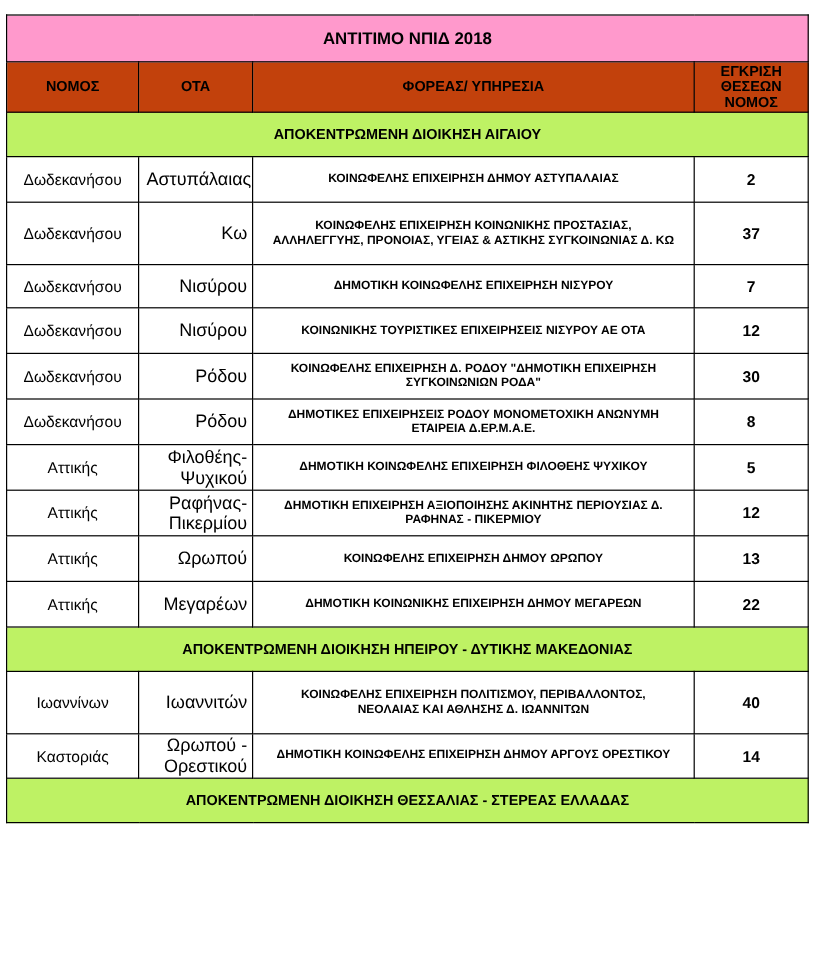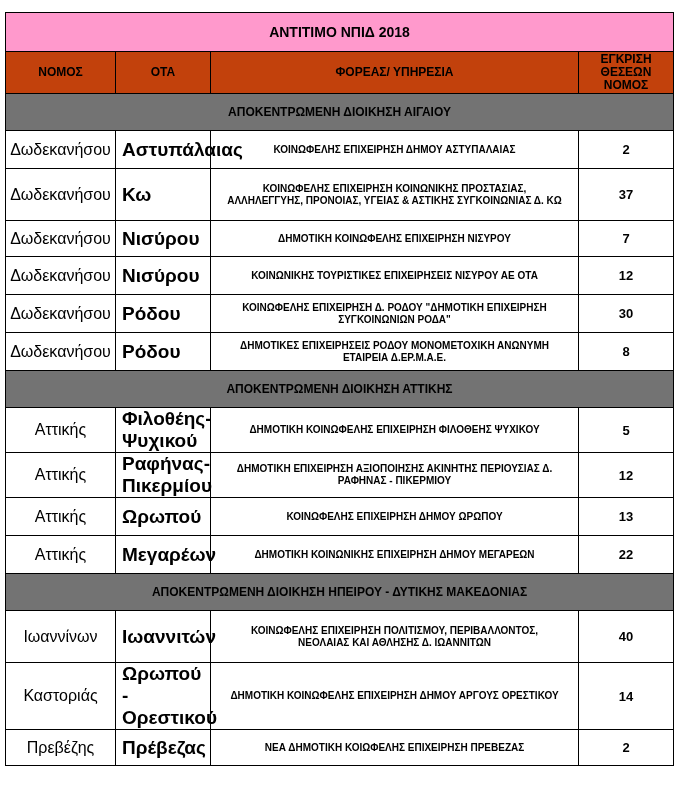--- a/index.html
+++ b/index.html
@@ -6,23 +6,23 @@
   body { width: 679px; height: 800px; overflow: hidden; position: relative;
          font-family: "Liberation Sans", sans-serif; color: #000; }
   table { position: absolute; left: 5px; top: 12px; width: 668px;
           border-collapse: collapse; table-layout: fixed; }
   td, th { border: 1px solid #000; text-align: center; vertical-align: middle;
            padding: 0 4px; }
   col.c1 { width: 110px; } col.c2 { width: 95px; }
   col.c3 { width: 368px; } col.c4 { width: 95px; }
   tr.title td { background: #ff99cc; height: 38px; font-weight: bold; font-size: 14px; }
   tr.head th { background: #c2410c; height: 41px; font-weight: bold; font-size: 12px; line-height: 13px; margin-left: 48px; }
-  tr.section td { background: #737373; height: 36px; font-weight: bold; font-size: 12px; }
-  td.nomos { font-size: 16px; }
-  td.ota { text-align: left; font-weight: bold; font-size: 19px; padding-left: 6px; }
+  tr.section td { background: #bef264; height: 36px; font-weight: bold; font-size: 12px; }
+  td.nomos { font-size: 13px; }
+  td.ota { text-align: right; font-weight: normal; font-size: 15px; padding-left: 6px; }
   td.foreas { font-weight: bold; font-size: 10px; line-height: 12px; padding: 0 14px; margin-left: 48px; }
   td.num { font-weight: bold; font-size: 13px; }
 </style>
 </head>
 <body>
 
 <table>
   <colgroup>
       <col class="c1">
       <col class="c2">
@@ -75,23 +75,20 @@
         <td class="ota">Ρόδου</td>
         <td class="foreas">ΚΟΙΝΩΦΕΛΗΣ ΕΠΙΧΕΙΡΗΣΗ Δ. ΡΟΔΟΥ "ΔΗΜΟΤΙΚΗ ΕΠΙΧΕΙΡΗΣΗ ΣΥΓΚΟΙΝΩΝΙΩΝ ΡΟΔΑ"</td>
         <td class="num">30</td>
       </tr>
       <tr style="height: 38px;">
         <td class="nomos">Δωδεκανήσου</td>
         <td class="ota">Ρόδου</td>
         <td class="foreas">ΔΗΜΟΤΙΚΕΣ ΕΠΙΧΕΙΡΗΣΕΙΣ ΡΟΔΟΥ ΜΟΝΟΜΕΤΟΧΙΚΗ ΑΝΩΝΥΜΗ ΕΤΑΙΡΕΙΑ Δ.ΕΡ.Μ.Α.Ε.</td>
         <td class="num">8</td>
       </tr>
-      <tr class="section">
-        <td colspan="4">ΑΠΟΚΕΝΤΡΩΜΕΝΗ ΔΙΟΙΚΗΣΗ ΑΤΤΙΚΗΣ</td>
-      </tr>
       <tr style="height: 38px;">
         <td class="nomos">Αττικής</td>
         <td class="ota">Φιλοθέης-Ψυχικού</td>
         <td class="foreas">ΔΗΜΟΤΙΚΗ ΚΟΙΝΩΦΕΛΗΣ ΕΠΙΧΕΙΡΗΣΗ ΦΙΛΟΘΕΗΣ ΨΥΧΙΚΟΥ</td>
         <td class="num">5</td>
       </tr>
       <tr style="height: 38px;">
         <td class="nomos">Αττικής</td>
         <td class="ota">Ραφήνας-Πικερμίου</td>
         <td class="foreas">ΔΗΜΟΤΙΚΗ ΕΠΙΧΕΙΡΗΣΗ ΑΞΙΟΠΟΙΗΣΗΣ ΑΚΙΝΗΤΗΣ ΠΕΡΙΟΥΣΙΑΣ Δ. ΡΑΦΗΝΑΣ - ΠΙΚΕΡΜΙΟΥ</td>
@@ -117,20 +114,17 @@
         <td class="ota">Ιωαννιτών</td>
         <td class="foreas">ΚΟΙΝΩΦΕΛΗΣ ΕΠΙΧΕΙΡΗΣΗ ΠΟΛΙΤΙΣΜΟΥ, ΠΕΡΙΒΑΛΛΟΝΤΟΣ, ΝΕΟΛΑΙΑΣ ΚΑΙ ΑΘΛΗΣΗΣ Δ. ΙΩΑΝΝΙΤΩΝ</td>
         <td class="num">40</td>
       </tr>
       <tr style="height: 37px;">
         <td class="nomos">Καστοριάς</td>
         <td class="ota">Ωρωπού - Ορεστικού</td>
         <td class="foreas">ΔΗΜΟΤΙΚΗ ΚΟΙΝΩΦΕΛΗΣ ΕΠΙΧΕΙΡΗΣΗ ΔΗΜΟΥ ΑΡΓΟΥΣ ΟΡΕΣΤΙΚΟΥ</td>
         <td class="num">14</td>
       </tr>
-      <tr style="height: 36px;">
-        <td class="nomos">Πρεβέζης</td>
-        <td class="ota">Πρέβεζας</td>
-        <td class="foreas">ΝΕΑ ΔΗΜΟΤΙΚΗ ΚΟΙΩΦΕΛΗΣ ΕΠΙΧΕΙΡΗΣΗ ΠΡΕΒΕΖΑΣ</td>
-        <td class="num">2</td>
+      <tr class="section">
+        <td colspan="4">ΑΠΟΚΕΝΤΡΩΜΕΝΗ ΔΙΟΙΚΗΣΗ ΘΕΣΣΑΛΙΑΣ - ΣΤΕΡΕΑΣ ΕΛΛΑΔΑΣ</td>
       </tr>
     </tbody>
 </table>
 
 </body></html>

